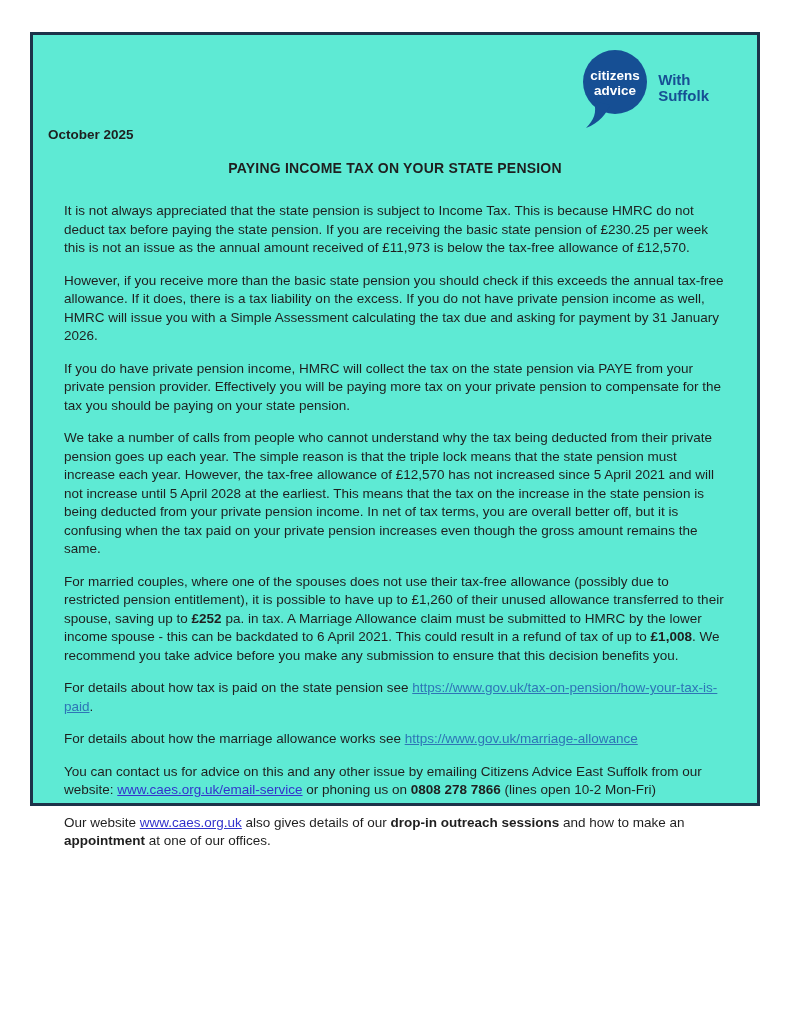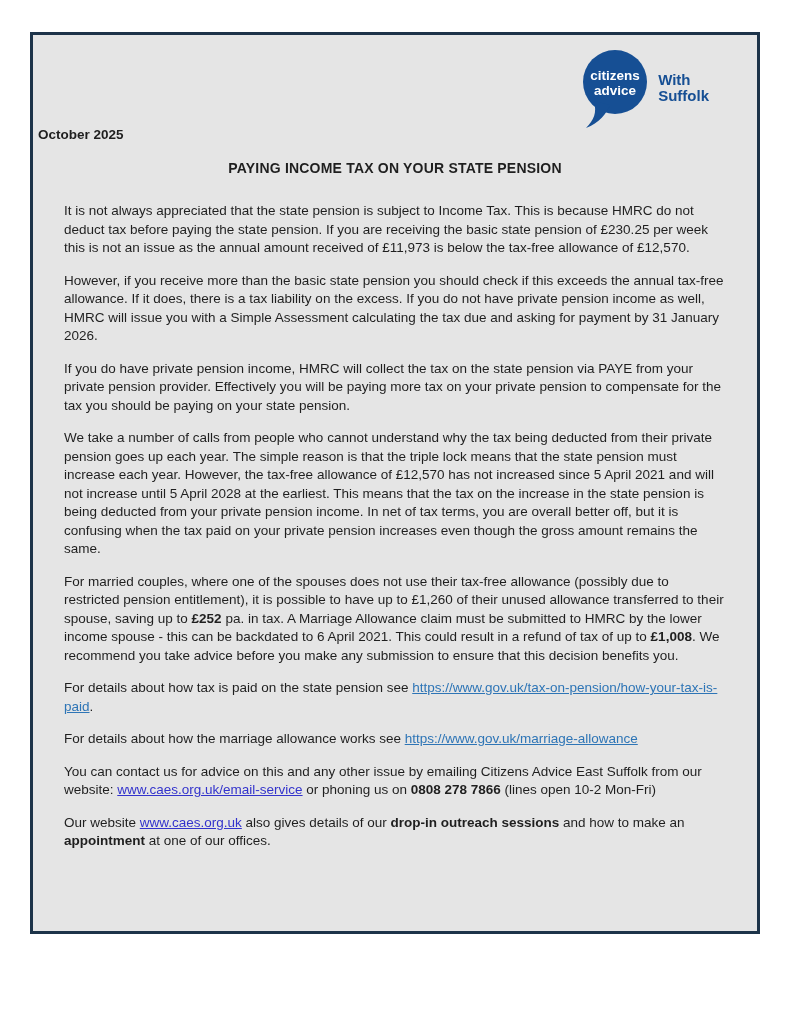--- a/index.html
+++ b/index.html
@@ -4,36 +4,36 @@
 <style>
   html, body { margin: 0; padding: 0; }
   body {
     width: 791px; height: 1024px;
     background: #ffffff;
     font-family: "Liberation Sans", sans-serif;
     position: relative;
   }
   .page {
     position: absolute; left: 30px; top: 32px;
-    width: 730px; height: 902px;
+    width: 730px; height: 774px;
     box-sizing: border-box;
     border: 3px solid #1d3349;
-    background: #e5e5e5;
+    background: #5eead4;
   }
   .logo {
     position: absolute; top: 15px; right: 48px;
     display: flex; align-items: flex-start;
   }
   .logo-region {
     color: #164f94; font-weight: bold;
     font-size: 15px; line-height: 16px;
     margin: 22px 0 0 9px;
   }
   .doc-date {
-    margin: 92px 0 0 5px;
+    margin: 92px 0 0 15px;
     font-weight: bold; font-size: 13.5px; color: #1f1f1f;
   }
   .doc-title {
     font-size: 14px; font-weight: bold; text-align: center;
     color: #1f1f1f; letter-spacing: 0.2px;
     margin: 18px 14px 26px;
   }
   .content { padding: 0 31px; }
   .content p {
     font-size: 13.5px; line-height: 18.5px;

